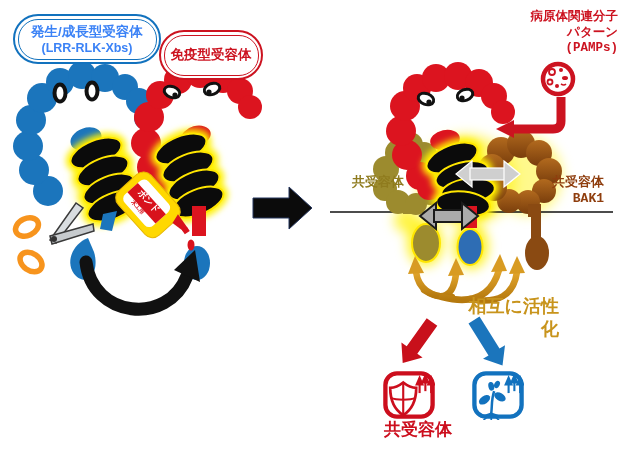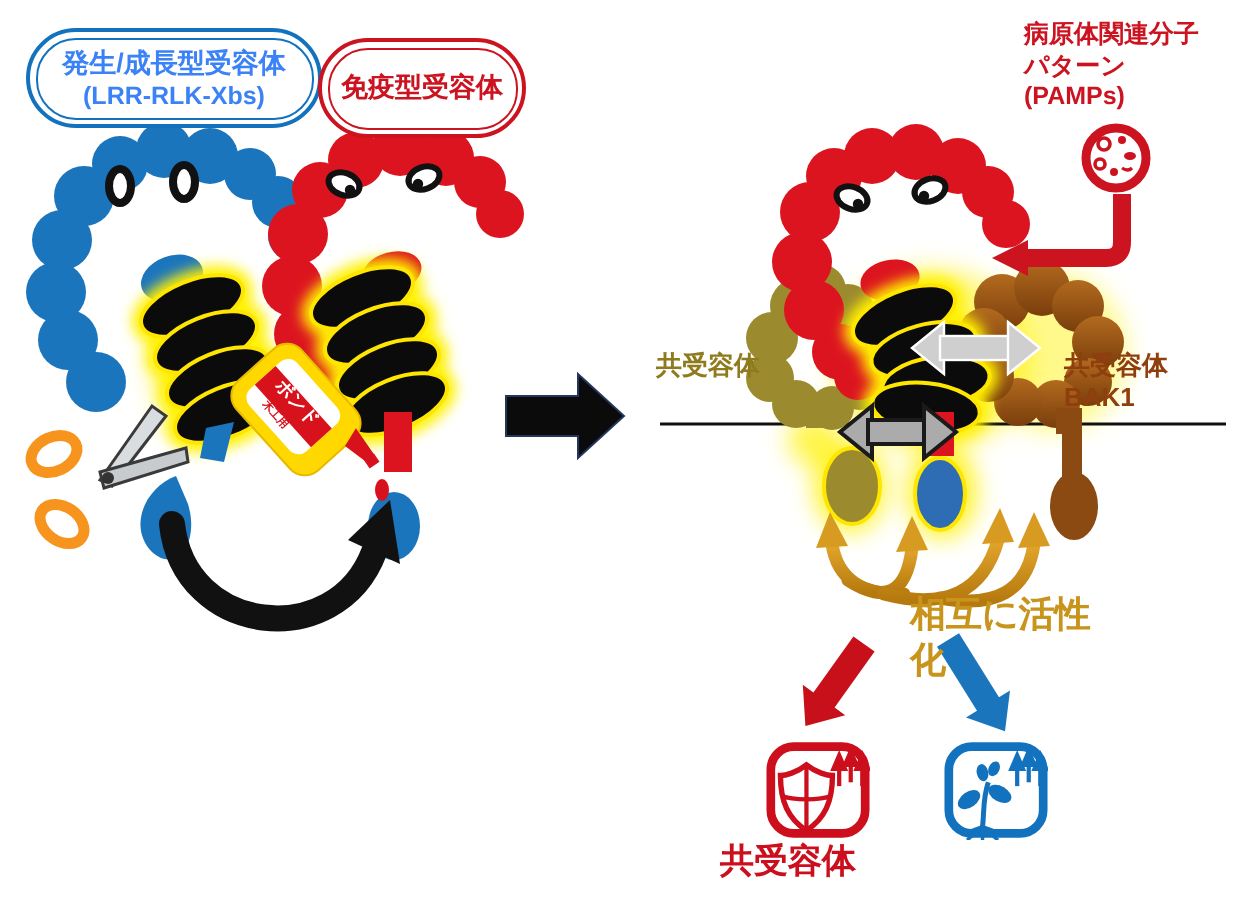--- a/index.html
+++ b/index.html
@@ -1,19 +1,19 @@
 <!DOCTYPE html>
 <html><head>
 <meta charset="utf-8">
 <style>
   html,body{margin:0;padding:0;background:#ffffff;}
   .stage{position:relative;width:620px;height:456px;background:#ffffff;overflow:hidden;
          font-family:"Liberation Sans","DejaVu Sans",sans-serif;}
   .stage svg.art{position:absolute;left:0;top:0;z-index:1;}
-  .lbl{position:absolute;z-index:3;font-weight:bold;text-align:left;line-height:1.25;}
+  .lbl{position:absolute;z-index:3;font-weight:bold;text-align:right;line-height:1.25;font-family:Liberation Mono, monospace;}
   .pill{position:absolute;z-index:3;font-weight:bold;text-align:center;
         display:flex;flex-direction:column;justify-content:center;background:#fff;}
   .pill .inner-ring{position:absolute;inset:2.5px;border-radius:20px;pointer-events:none;}
   .pill-blue{border:2.5px solid #1272BE;color:#3b82f6;border-radius:25px;}
   .pill-blue .inner-ring{border:1.5px solid #1272BE;}
   .pill-red{border:2.5px solid #CC1320;color:#CC1320;border-radius:25px;}
   .pill-red .inner-ring{border:1.5px solid #CC1320;}
   .pill-green{border:2.5px solid #00A55E;color:#00A55E;border-radius:21px;}
   .pill-green .inner-ring{border:1.5px solid #00A55E;border-radius:16px;}
   .l1{font-size:13.5px;} .l2{font-size:12.5px;text-align:center;}
@@ -260,21 +260,21 @@
   <polygon points="426.7,318.2 437.3,325.8 417.3,353.8 422.6,357.6 402.7,363 401.4,342.4 406.7,346.2" fill="#C8101B"></polygon>
   <polygon points="468.5,323.4 479.5,316.6 499.5,348.6 505,345.2 502.5,365.6 483,358.8 488.5,355.4" fill="#1B75BC"></polygon>
 </svg>
 
 <div class="pill pill-blue" style="left:13px;top:14px;width:144px;height:46px;">
   <span class="inner-ring"></span>
   <span class="l1">発生/成長型受容体</span>
   <span class="l2">(LRR-RLK-Xbs)</span>
 </div>
 
-<div class="pill pill-red" style="left:159px;top:19px;width:100px;height:46px;gap:48px;">
+<div class="pill pill-red" style="left:159px;top:30px;width:100px;height:46px;gap:48px;">
   <span class="inner-ring"></span>
   <span class="l1">免疫型受容体</span>
 </div>
 
 
 <div class="lbl" style="left:512px;top:10px;width:106px;color:#CC1320;font-size:12.5px;">
   <div>病原体関連分子</div>
   <div>パターン</div>
   <div>(PAMPs)</div>
 </div>

